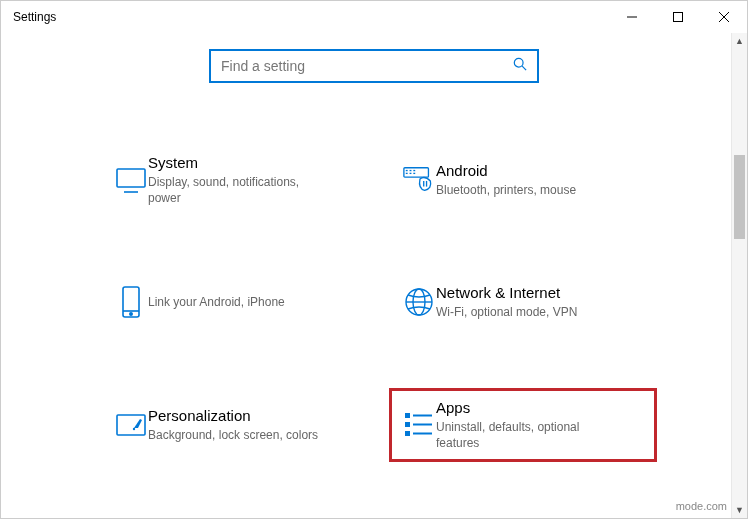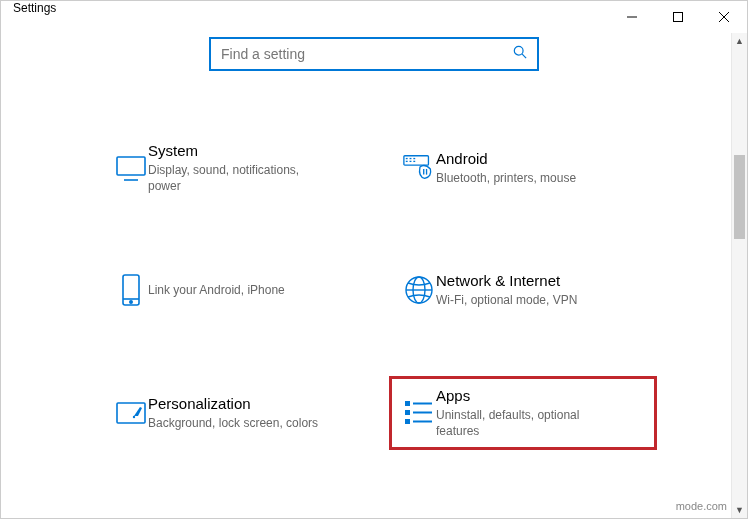--- a/index.html
+++ b/index.html
@@ -11,20 +11,21 @@
       font-family: "Segoe UI", Arial, sans-serif;
       background: #fff;
       width: 748px;
       height: 519px;
       overflow: hidden;
       position: relative;
       border: 1px solid #ccc;
     }
     .titlebar {
       display: flex;
+      align-items: center;
       height: 32px;
       padding-left: 12px;
       gap: 40px;
     }
     .titlebar .title {
       font-size: 12px;
       color: #000;
     }
     .window-controls {
       margin-left: auto;
@@ -36,21 +37,21 @@
       display: flex;
       align-items: center;
       justify-content: center;
       font-size: 12px;
       color: #000;
     }
     .win-btn svg { stroke: #000; }
     .search-wrap {
       display: flex;
       justify-content: center;
-      margin-top: 4px;
+      margin-top: 16px;
     }
     .search-box {
       width: 330px;
       height: 34px;
       border: 2px solid #0078d7;
       display: flex;
       align-items: center;
       padding: 0 10px;
     }
     .search-box input {

